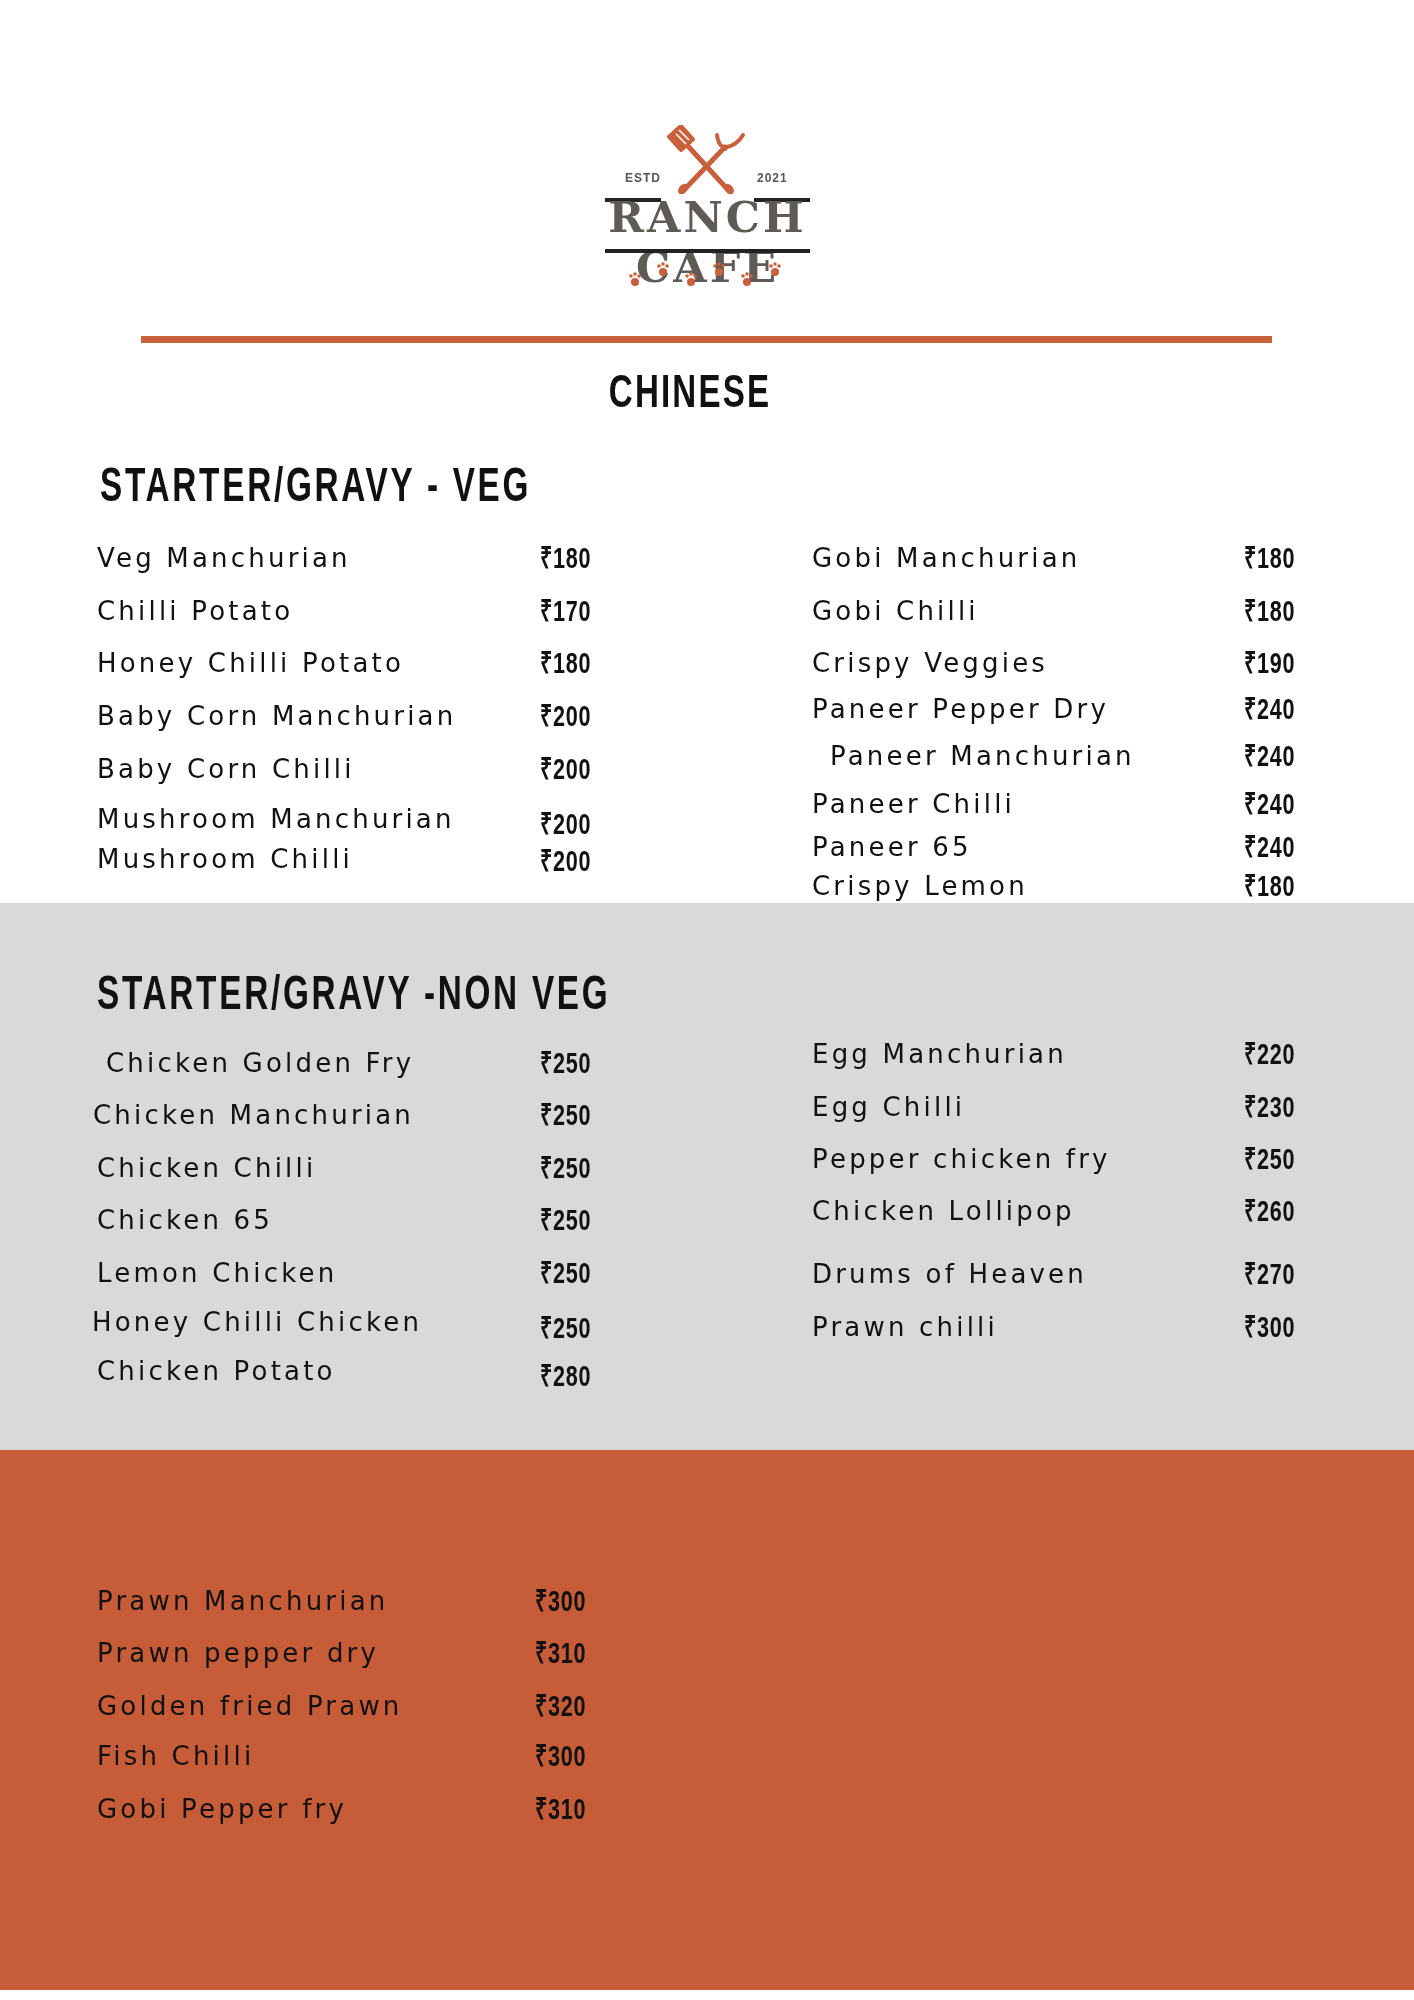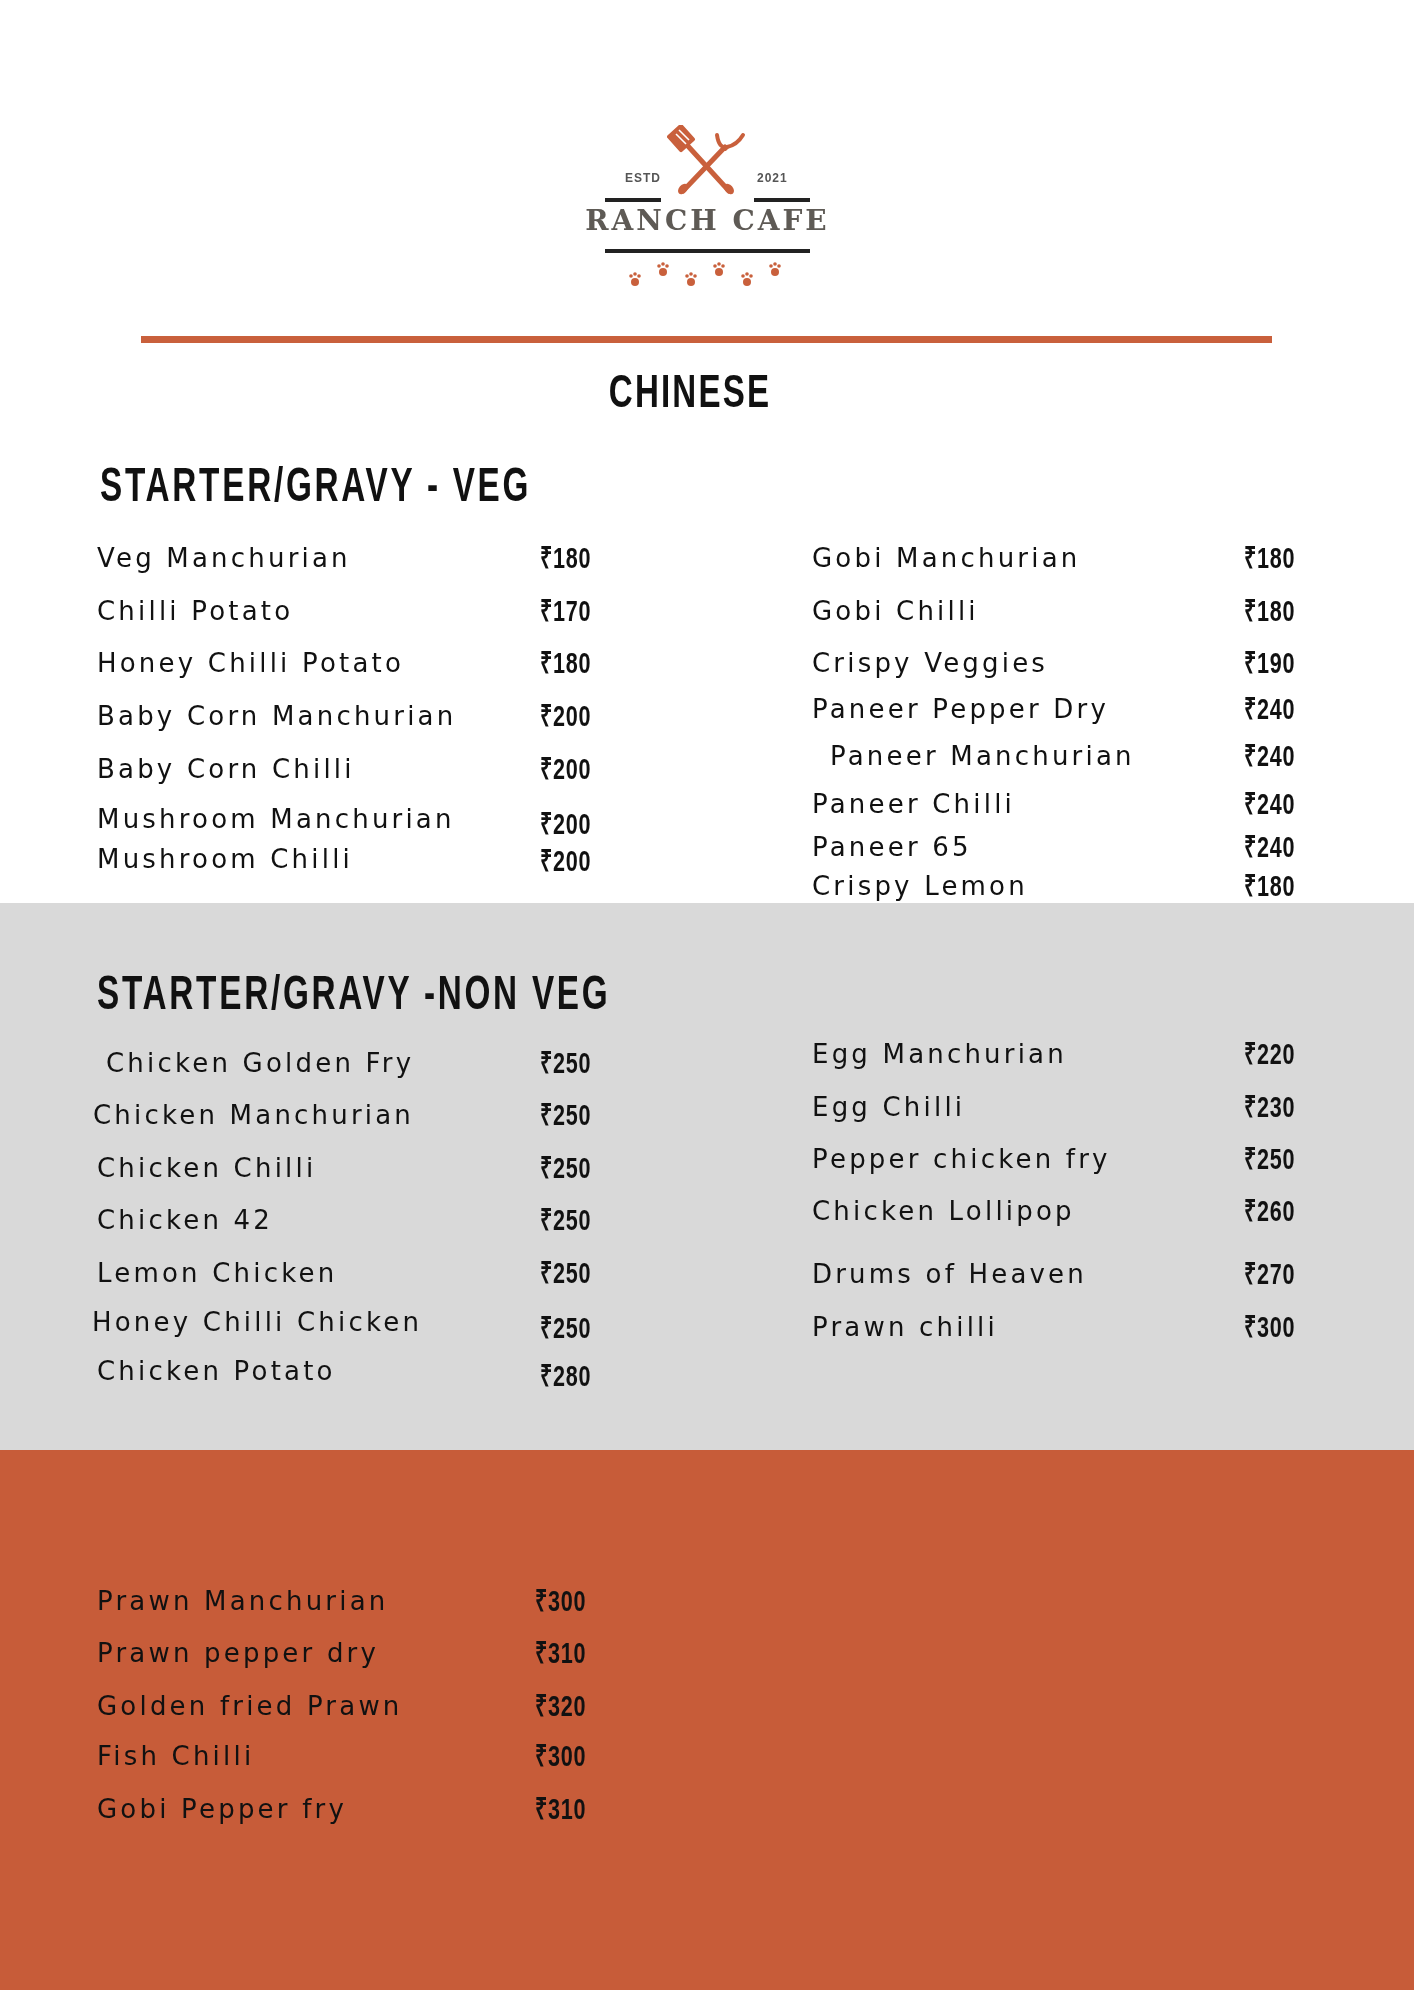--- a/index.html
+++ b/index.html
@@ -7,22 +7,22 @@
          font-family:"DejaVu Sans", sans-serif; color:#111; }
   .band-gray { position:absolute; left:0; top:903px; width:1414px; height:547px; background:#d9d9d9; }
   .band-orange { position:absolute; left:0; top:1450px; width:1414px; height:540px; background:#c75c39; }
   .rule { position:absolute; left:141px; top:336px; width:1131px; height:7px; background:#c9603c; }
 
   .logo { position:absolute; left:575px; top:120px; width:265px; height:170px; }
   .logo .estd, .logo .year { position:absolute; top:51px; font-family:"Liberation Sans", sans-serif;
        font-weight:bold; font-size:12px; color:#555; letter-spacing:1px; }
   .logo .estd { left:50px; }
   .logo .year { left:182px; }
-  .logo .brand { position:absolute; left:0; top:84px; width:265px; text-align:center;
-       font-family:"DejaVu Serif", serif; font-weight:bold; font-size:28px; letter-spacing:3px; color:#5e5a55; }
+  .logo .brand { position:absolute; left:0; top:72px; width:265px; text-align:center;
+       font-family:"DejaVu Serif", serif; font-weight:bold; font-size:43px; letter-spacing:3px; color:#5e5a55; }
   .logo .ln { position:absolute; height:4px; background:#222; }
 
   .title { position:absolute; top:364px; left:0; width:1380px; text-align:center;
        font-family:"Liberation Sans", sans-serif; font-weight:bold; font-size:46px;
        transform:scaleX(0.72); transform-origin:690px 0; letter-spacing:3px; color:#111; }
   .section-head { position:absolute; font-family:"Liberation Sans", sans-serif; font-weight:bold;
        font-size:49px; letter-spacing:4px; color:#111; transform:scaleX(0.68); transform-origin:0 0; white-space:nowrap; }
 
   .item { position:absolute; font-family:"DejaVu Sans", sans-serif; font-size:26px; letter-spacing:3.2px;
        color:#111; white-space:nowrap; line-height:1; }
@@ -146,21 +146,21 @@
 <div class="price" style="left:1244px;top:871px;">₹180</div>
 
 <div class="section-head" style="left:97px;top:964px;">STARTER/GRAVY -NON VEG</div>
 
 <div class="item" style="left:106px;top:1050px;">Chicken Golden Fry</div>
 <div class="price" style="left:540px;top:1048px;">₹250</div>
 <div class="item" style="left:93px;top:1102px;text-align:right;">Chicken Manchurian</div>
 <div class="price" style="left:540px;top:1100px;">₹250</div>
 <div class="item" style="left:97px;top:1155px;">Chicken Chilli</div>
 <div class="price" style="left:540px;top:1153px;">₹250</div>
-<div class="item" style="left:97px;top:1207px;">Chicken 42</div>
+<div class="item" style="left:97px;top:1207px;">Chicken 65</div>
 <div class="price" style="left:540px;top:1205px;">₹250</div>
 <div class="item" style="left:97px;top:1260px;">Lemon Chicken</div>
 <div class="price" style="left:540px;top:1258px;">₹250</div>
 <div class="item" style="left:92px;top:1309px;">Honey Chilli Chicken</div>
 <div class="price" style="left:540px;top:1313px;">₹250</div>
 <div class="item" style="left:97px;top:1358px;">Chicken Potato</div>
 <div class="price" style="left:540px;top:1361px;">₹280</div>
 
 <div class="item" style="left:812px;top:1041px;">Egg Manchurian</div>
 <div class="price" style="left:1244px;top:1039px;">₹220</div>

